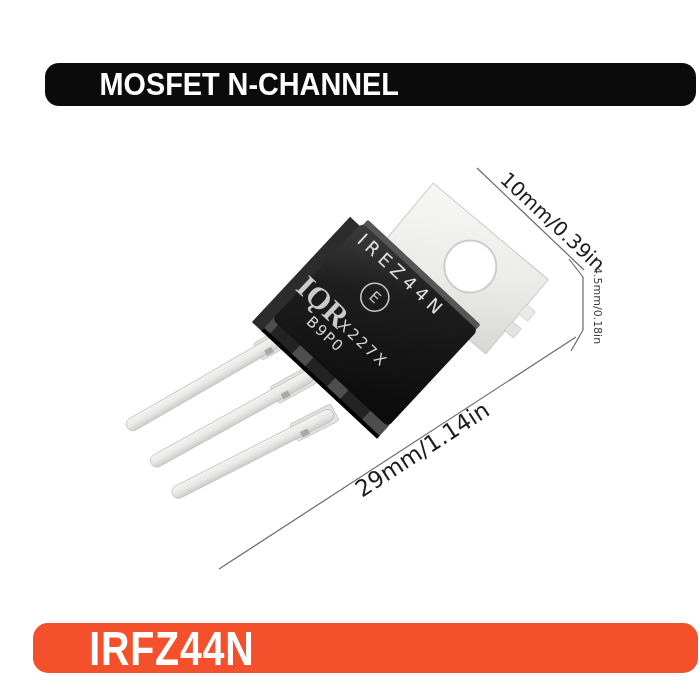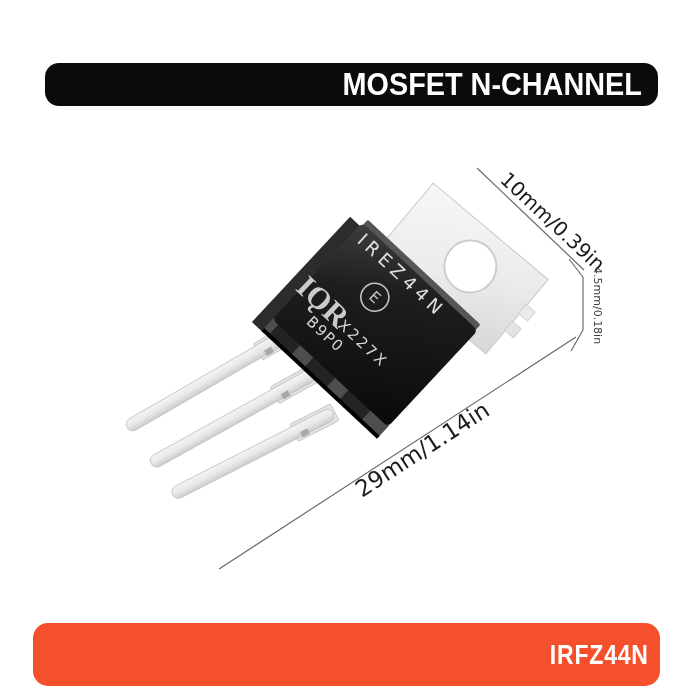--- a/index.html
+++ b/index.html
@@ -1,31 +1,31 @@
 <!DOCTYPE html>
 <html><head>
 <meta charset="utf-8">
 <style>
   html,body{margin:0;padding:0;}
   body{
     width:700px;height:700px;overflow:hidden;position:relative;
     background:#ffffff;font-family:"Liberation Sans",sans-serif;
   }
   .banner{
-    position:absolute;display:flex;align-items:center;justify-content:flex-end;
-    color:#fff;font-weight:bold;white-space:nowrap;
+    position:absolute;display:flex;align-items:center;justify-content:flex-start;
+    color:#fff;font-weight:bold;white-space:nowrap;padding-left:38px;
   }
   .banner-top{
     left:45px;top:63px;width:613px;height:43px;border-radius:14px;
     background:#0b0b0b;font-size:32px;
   }
   .banner-top .txt{transform:scaleX(.90);letter-spacing:0px;}
   .banner-bottom{
-    left:33px;top:623px;width:627px;height:63px;border-radius:15px;
-    background:#f3502b;font-size:28px;
+    left:33px;top:623px;width:627px;height:50px;border-radius:15px;
+    background:#f3502b;font-size:48px;
   }
   .banner-bottom .txt{transform:scaleX(.82);letter-spacing:1px;}
   svg.photo{position:absolute;left:0;top:0;}
   .dimtext{font-family:"DejaVu Sans",sans-serif;}
 </style>
 </head>
 <body>
 
 <div class="banner banner-top">
   <span class="txt">MOSFET N-CHANNEL</span>

